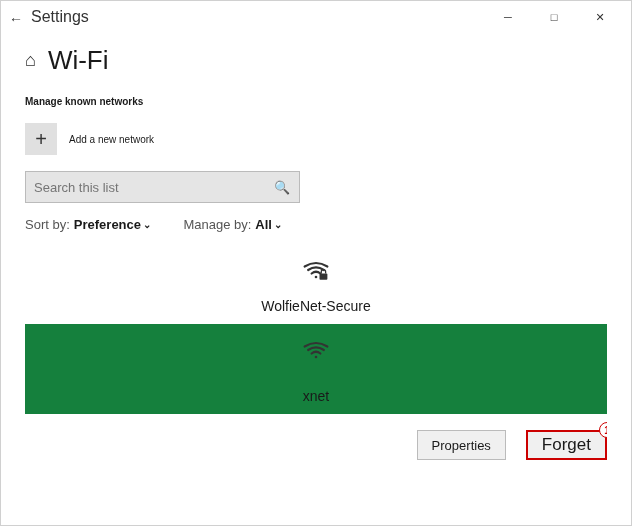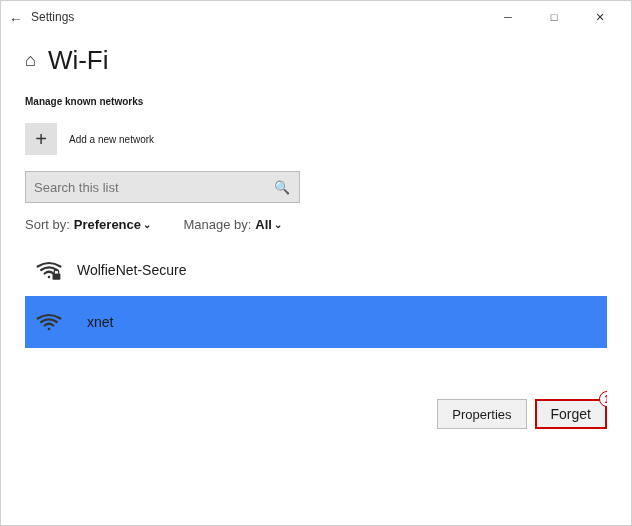--- a/index.html
+++ b/index.html
@@ -26,21 +26,21 @@
       padding: 0 8px;
       background: #ffffff;
       flex-shrink: 0;
     }
     .title-bar-left {
       display: flex;
       align-items: center;
       gap: 8px;
     }
     .title-bar-title {
-      font-size: 12px;
+      font-size: 16px;
       color: #333;
     }
     .title-bar-controls {
       display: flex;
       align-items: center;
     }
     .title-bar-btn {
       width: 46px;
       height: 32px;
       display: flex;
@@ -153,66 +153,66 @@
     .network-list {
       flex: 1;
       overflow: hidden;
     }
     .network-item {
       display: flex;
       align-items: center;
       gap: 12px;
       padding: 10px 8px;
       min-height: 48px;
+      flex-direction: column;
     }
     .network-item.selected {
-      background: #3b82f6;
+      background: #15803d;
       gap: 22px;
     }
     .wifi-icon {
       width: 32px;
       height: 32px;
       display: flex;
       align-items: center;
       justify-content: center;
       flex-shrink: 0;
     }
     .wifi-svg { width: 28px; height: 28px; }
     .network-name {
       font-size: 14px;
       color: #1a1a1a;
     }
     .network-actions {
       display: flex;
       align-items: center;
       justify-content: flex-end;
-      gap: 8px;
-      padding: 25px 0;
-      margin-top: 26px;
+      gap: 20px;
+      padding: 16px 0;
     }
     .action-btn {
       height: 30px;
       padding: 0 14px;
       background: #f0f0f0;
       border: 1px solid #bbb;
       font-size: 13px;
       cursor: pointer;
       font-family: 'Segoe UI', Arial, sans-serif;
       color: #1a1a1a;
     }
     .forget-btn-wrapper {
       position: relative;
       display: inline-block;
     }
     .forget-btn {
       height: 30px;
       padding: 0 14px;
       background: #f0f0f0;
       border: 2px solid #c00;
-      font-size: 14px;
+      font-size: 17px;
       cursor: pointer;
       font-family: 'Segoe UI', Arial, sans-serif;
       color: #1a1a1a;
     }
     .badge {
       position: absolute;
       top: -8px;
       right: -8px;
       width: 16px;
       height: 16px;

